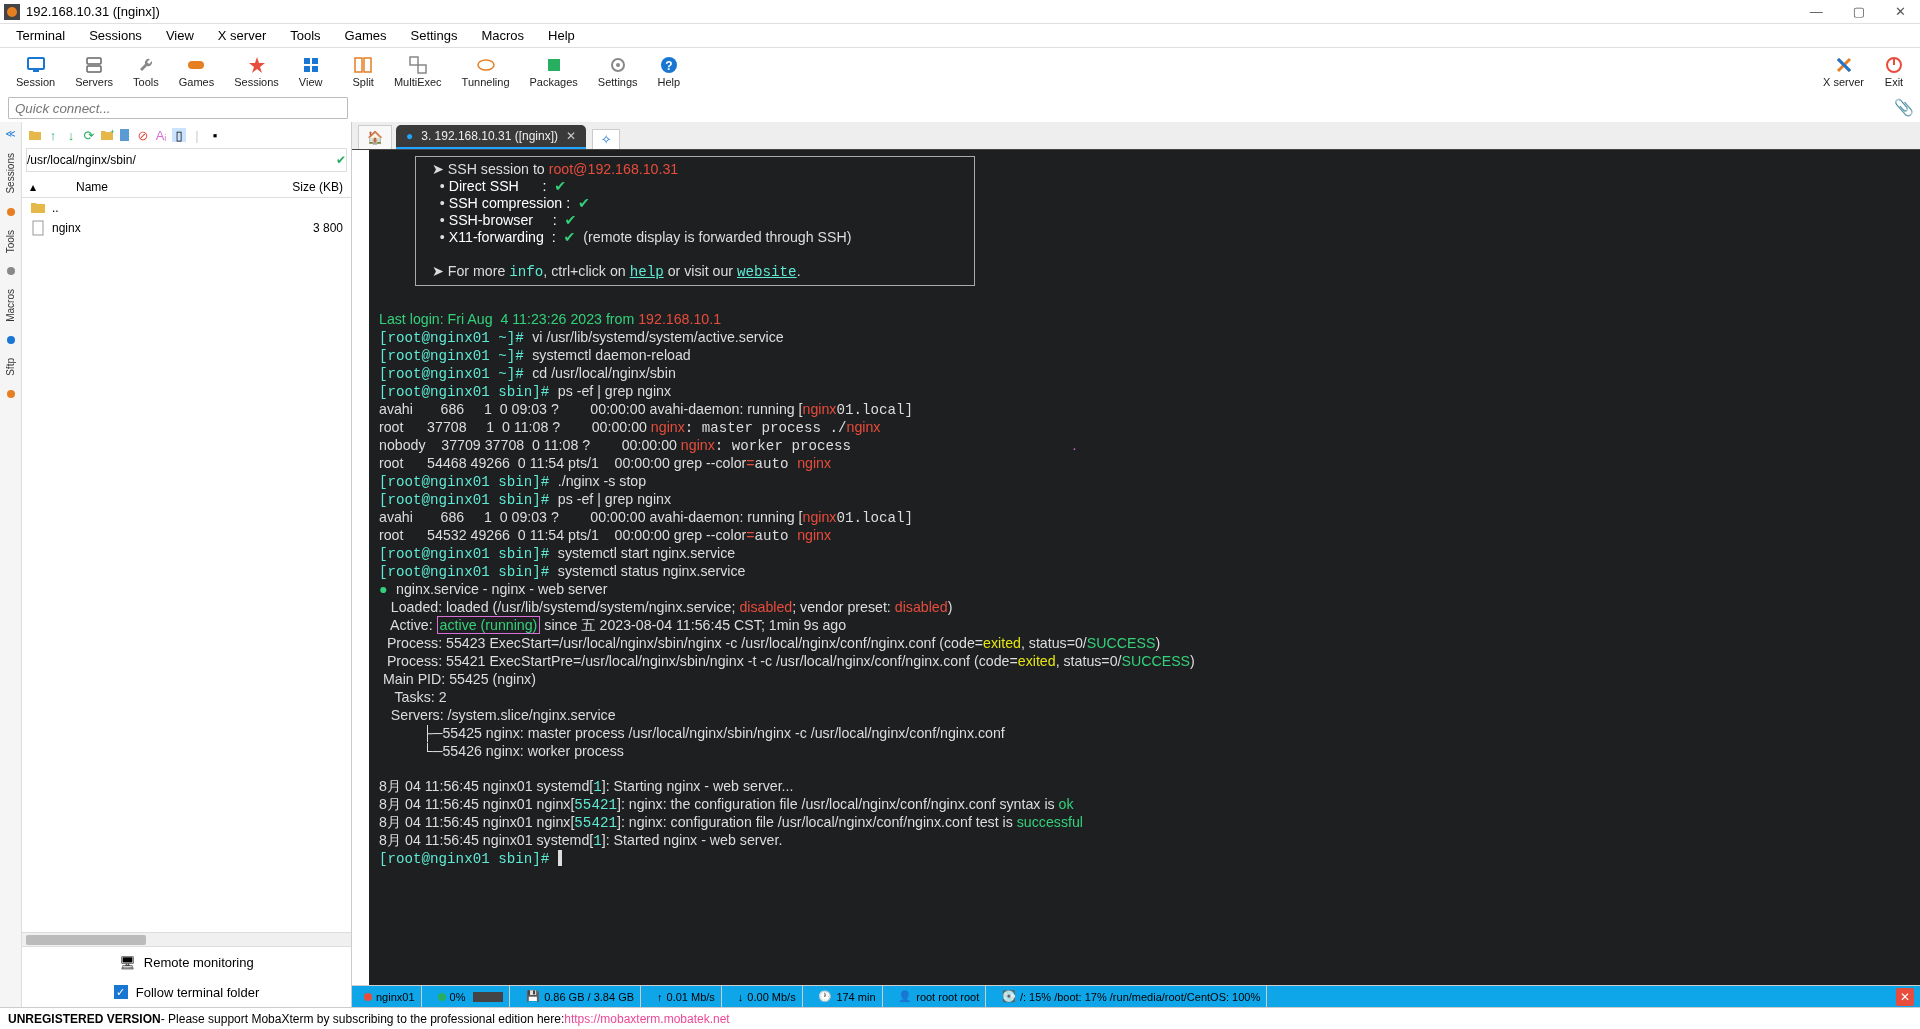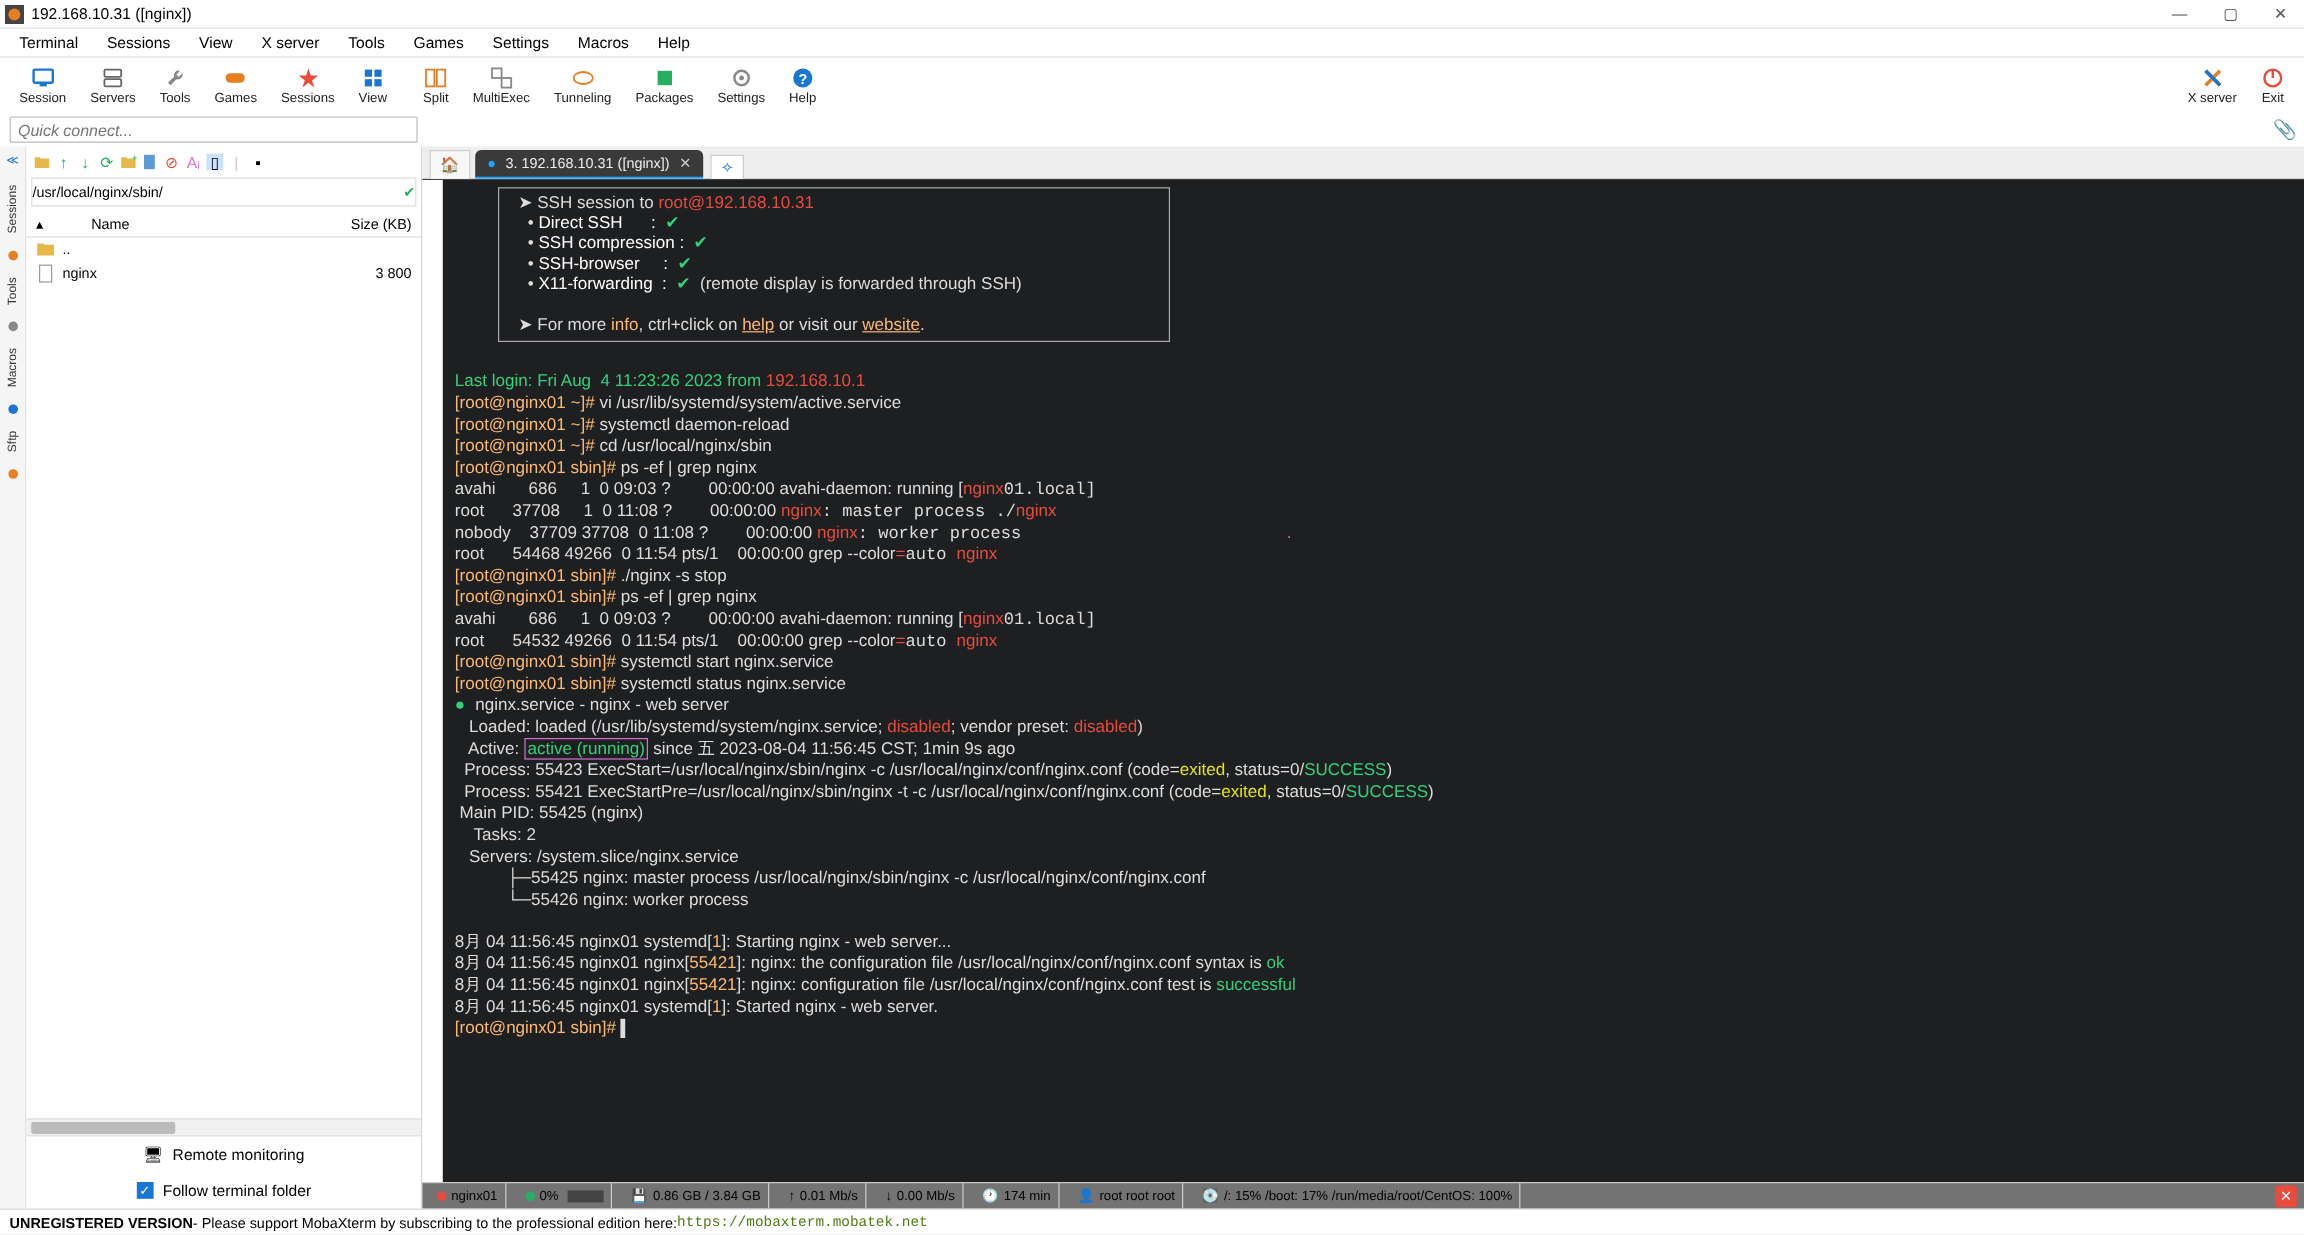--- a/index.html
+++ b/index.html
@@ -212,31 +212,31 @@
   font-size: 14.2px;
   line-height: 17px;
   padding: 6px 10px;
   overflow: hidden;
   white-space: pre;
   margin-left: 17px;
 }
 .term a { text-decoration: underline; }
 .c-g { color: #33d17a; }
 .c-r { color: #e74c3c; }
-.c-c { color: #fdba74; }
+.c-c { color: #5eead4; font-family: Liberation Mono, monospace; }
 .c-y { color: #e5e510; }
 .c-p { color: #d670d6; }
 .c-w { color: #ffffff; }
 .c-br { color: #33d17a; font-weight: normal; }
 .hl { border: 1.5px solid #d670d6; padding: 0 2px; }
 .status-strip {
   height: 22px;
   display: flex;
   align-items: center;
-  background: #737373;
+  background: #0ea5e9;
   border-top: 1px solid #ccc;
   font-size: 11px;
   gap: 10px;
   padding: 0 6px;
 }
 .status-strip .seg {
   display: flex;
   align-items: center;
   gap: 4px;
   padding: 0 6px;
@@ -250,21 +250,21 @@
 .attach-icon { position: absolute; right: 6px; top: 98px; color: #1976d2; font-size: 16px; cursor: pointer; }
 .bottombar {
   height: 22px;
   display: flex;
   align-items: center;
   border-top: 1px solid #ccc;
   padding: 0 8px;
   font-size: 12px;
   background: #fff;
 }
-.bottombar a { color: #4d7c0f; text-decoration: none; font-family: Liberation Mono, monospace; }
+.bottombar a { color: #ec4899; text-decoration: none; }
 svg { display: block; }
 </style>
 </head>
 <body>
 
 <div class="titlebar">
   <span class="icon">
     <svg viewBox="0 0 16 16">
         <rect width="16" height="16" fill="#444"></rect>
         <circle cx="8" cy="8" r="5" fill="#e67e22"></circle>

